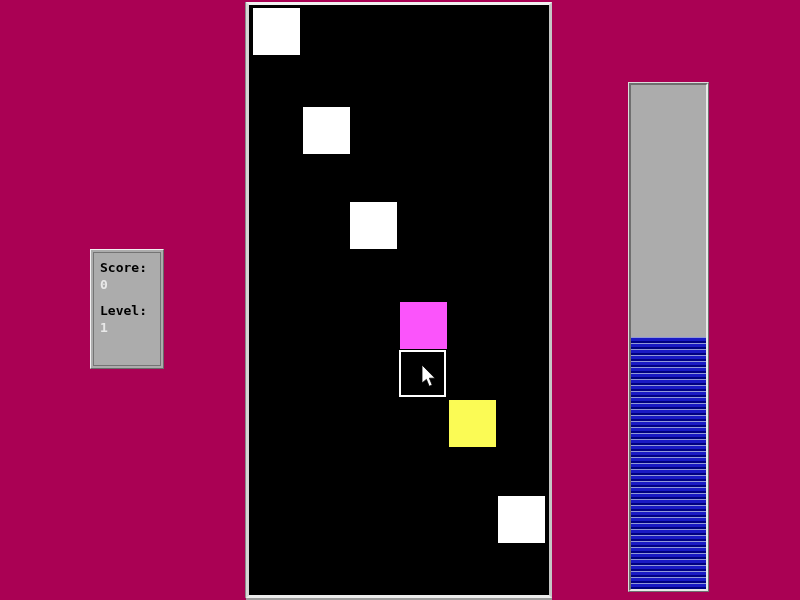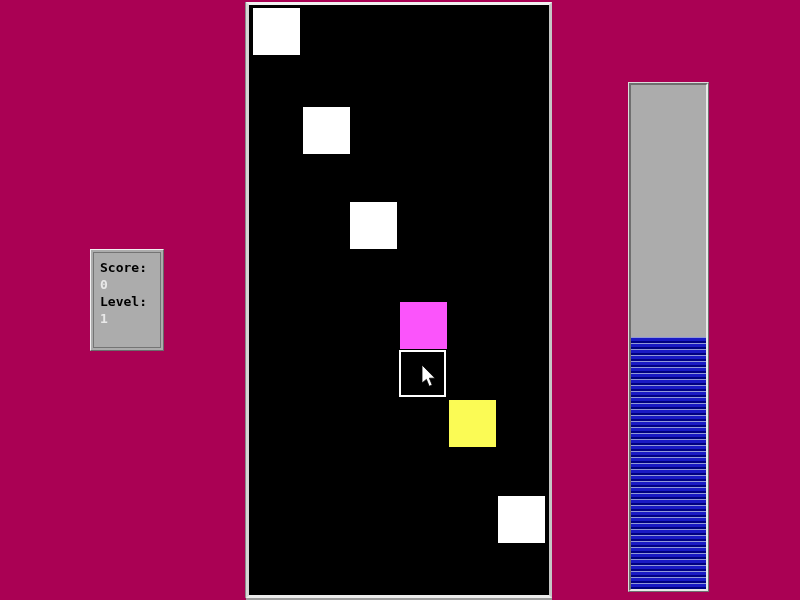--- a/index.html
+++ b/index.html
@@ -12,40 +12,40 @@
     position: relative;
     width: 800px; height: 600px;
     background: #AA0154;
     overflow: hidden;
   }
 
   
   .score-panel {
     position: absolute;
     left: 90px; top: 249px;
-    width: 74px; height: 102px;
+    width: 74px; height: 120px;
     box-sizing: border-box;
     background: #ACACAC;
     border: 1px solid;
     border-color: #F2F2F2 #6B6B6B #6B6B6B #F2F2F2;
     padding: 2px;
   }
   .score-panel-inner {
     box-sizing: border-box;
     width: 100%; height: 100%;
     border: 1px solid #747474;
     background: #ACACAC;
     padding: 6px 0 0 6px;
     font-size: 13px;
     font-weight: bold;
     line-height: 17px;
   }
   .score-label { color: #000000; }
   .score-value { color: #E9E9E9; }
-  .level-group { }
+  .level-group { margin-top: 9px; }
 
   
   .playfield {
     position: absolute;
     left: 246px; top: 2px;
     width: 306px; height: 596px;
     box-sizing: border-box;
     background: #000000;
     border: 3px solid;
     border-color: #F2F2F2 #C6C6C6 #EDEDED #D6D6D6;

